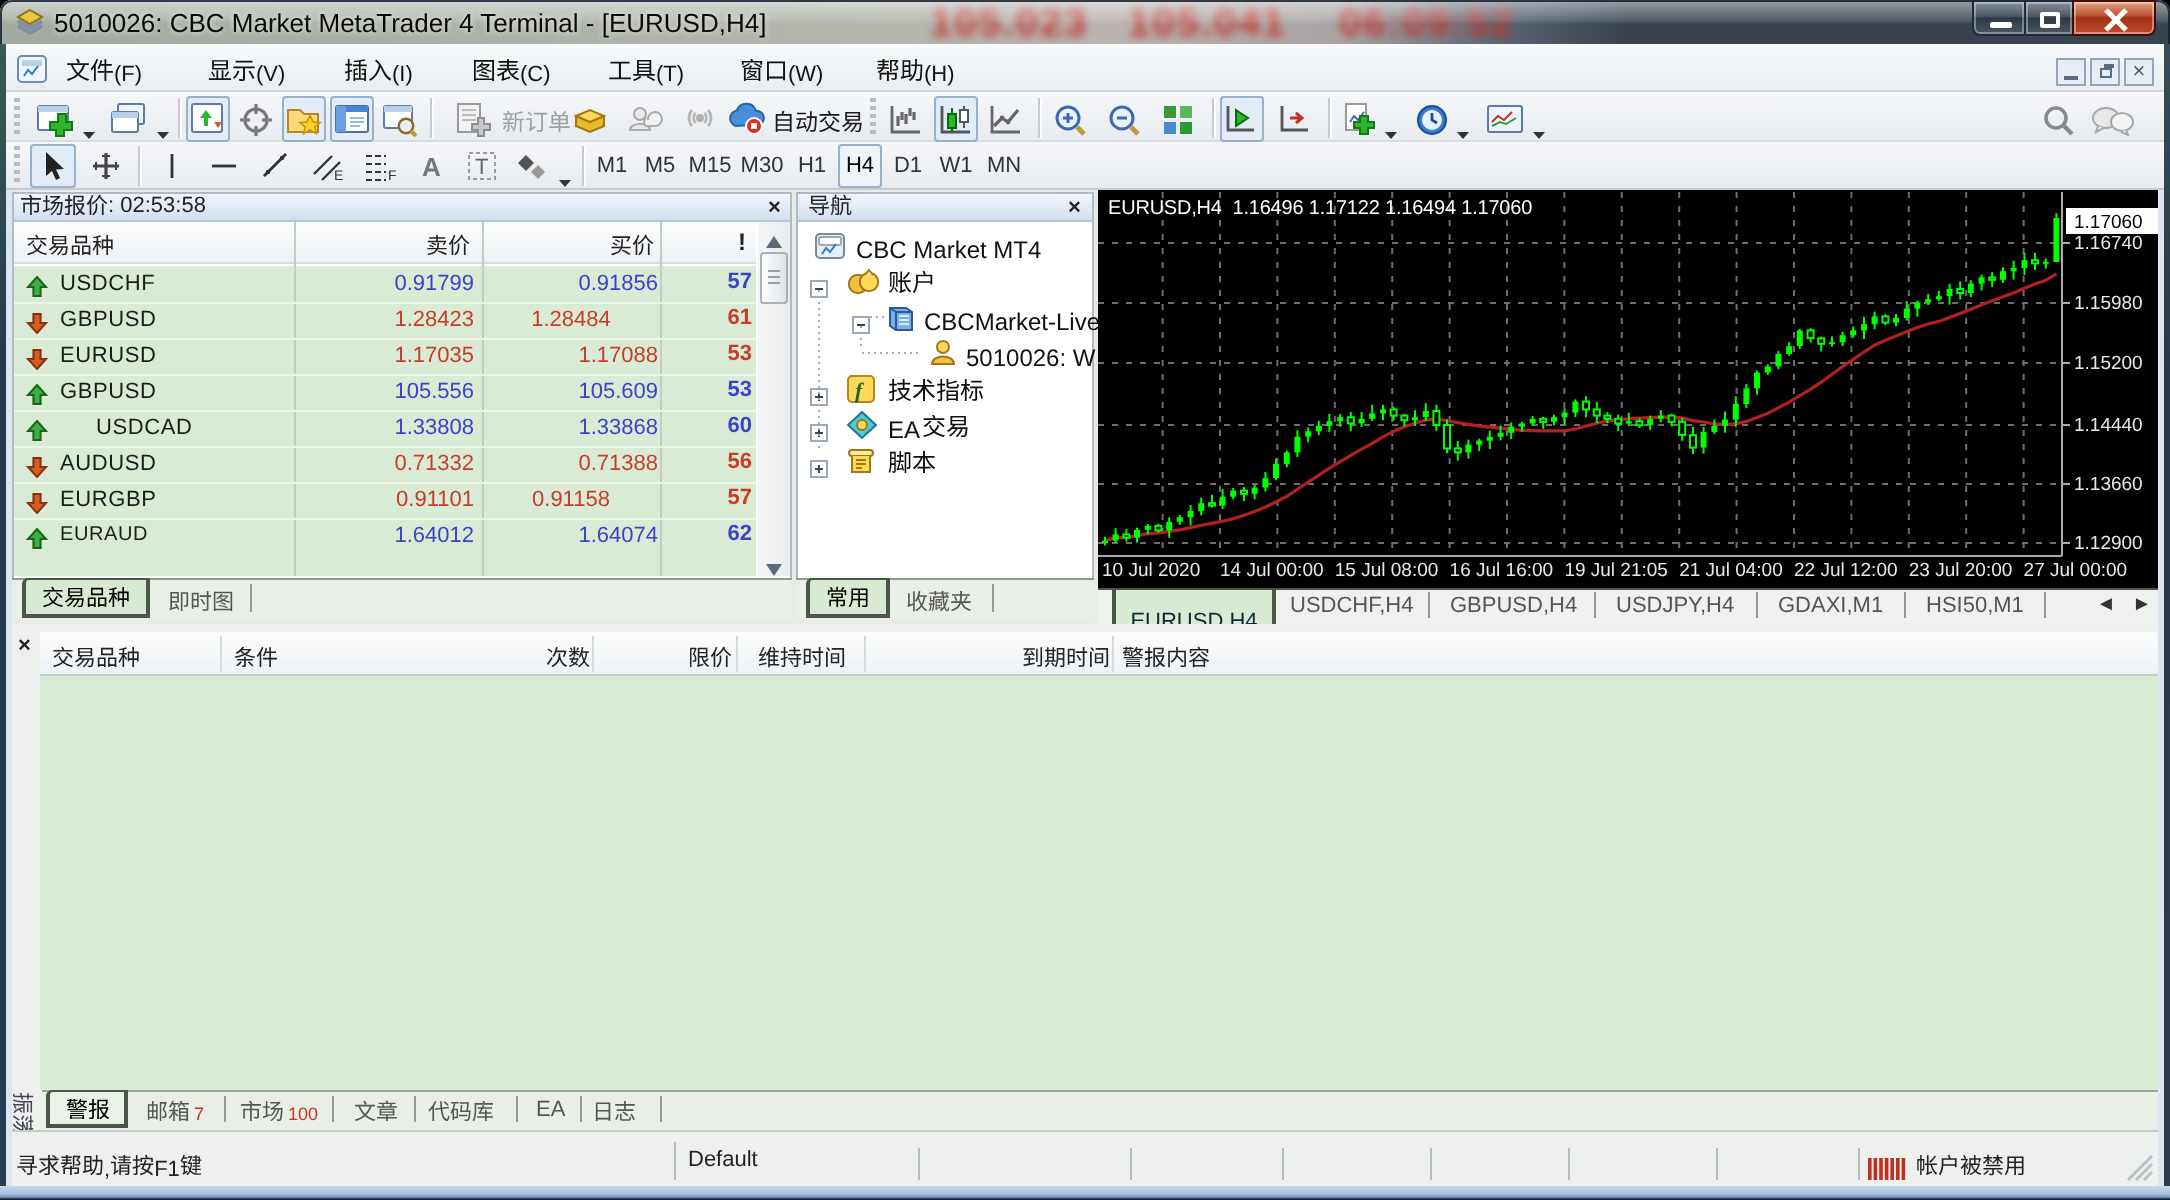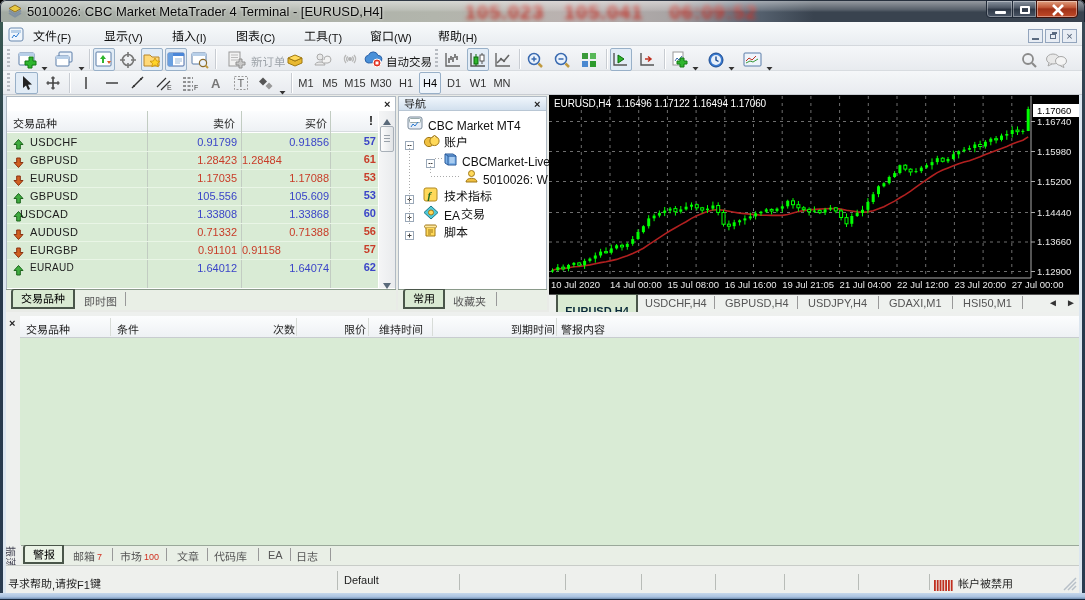--- a/index.html
+++ b/index.html
@@ -450,20 +450,26 @@
     <div class="tfb" style="left:343px;top:72px;width:24px;height:22px">M15</div>
     <div class="tfb" style="left:369px;top:72px;width:24px;height:22px">M30</div>
     <div class="tfb" style="left:395px;top:72px;width:22px;height:22px">H1</div>
     <div class="tfb p" style="left:419px;top:72px;width:22px;height:22px">H4</div>
     <div class="tfb" style="left:443px;top:72px;width:22px;height:22px">D1</div>
     <div class="tfb" style="left:467px;top:72px;width:22px;height:22px">W1</div>
     <div class="tfb" style="left:491px;top:72px;width:22px;height:22px">MN</div>
 <div style="position:absolute;left:3px;top:95px;width:1079px;height:498px;background:#e9ebe7"></div>
 
 <div style="position:absolute;left:6px;top:96px;width:390px;height:214px;background:#fff;border:1px solid #b0bac4"></div>
+<div class="ptitle" style="left:7px;top:97px;width:388px;height:14px;padding-left:3px"><svg class="ck" width="44" height="11" viewBox="0 0 400 100" style="color:#222;vertical-align:-2px">
+        <use href="#u5e02" x="0"></use>
+        <use href="#u573a" x="100"></use>
+        <use href="#u62a5" x="200"></use>
+        <use href="#u4ef7" x="300"></use>
+      </svg><span style="font-size:11px;color:#222">: 02:53:58</span></div>
 <div class="x" style="left:384px;top:100px">×</div>
 <div style="position:absolute;left:7px;top:111px;width:371px;height:21px;background:linear-gradient(#fcfdfe,#eef1f4);border-bottom:1px solid #d8dce0"></div>
 <div style="position:absolute;left:13px;top:115px;"><svg class="ck" width="44" height="11" viewBox="0 0 400 100" style="color:#222">
         <use href="#u4ea4" x="0"></use>
         <use href="#u6613" x="100"></use>
         <use href="#u54c1" x="200"></use>
         <use href="#u79cd" x="300"></use>
       </svg></div>
 <div style="position:absolute;left:148px;top:115px;width:87px;text-align:right"><svg class="ck" width="22" height="11" viewBox="0 0 200 100" style="color:#222">
         <use href="#u5356" x="0"></use>
@@ -490,56 +496,56 @@
       </svg></div>
     <div style="position:absolute;left:30px;top:136px;font-size:11px;color:#1c1c1c;letter-spacing:.3px">USDCHF</div>
     <div style="position:absolute;left:148px;top:136px;width:89px;text-align:right;font-size:11px;color:#3a44c8">0.91799</div>
     <div style="position:absolute;left:242px;top:136px;width:87px;text-align:right;font-size:11px;color:#3a44c8">0.91856</div>
     <div style="position:absolute;left:331px;top:135px;width:45px;text-align:right;font-size:11px;font-weight:bold;color:#3a44c8">57</div>
     <div style="position:absolute;left:13px;top:154px;"><svg width="11" height="11" viewBox="0 0 11 11">
         <path d="M5.5 10.5 L10 5.5 L7.3 5.5 L7.3 1 L3.7 1 L3.7 5.5 L1 5.5 Z" fill="#d06020" stroke="#8a3010" stroke-width="1"></path>
       </svg></div>
     <div style="position:absolute;left:30px;top:154px;font-size:11px;color:#1c1c1c;letter-spacing:.3px">GBPUSD</div>
     <div style="position:absolute;left:148px;top:154px;width:89px;text-align:right;font-size:11px;color:#c83c28">1.28423</div>
-    <div style="position:absolute;left:242px;top:154px;width:87px;text-align:left;font-size:11px;color:#c83c28">1.28484</div>
+    <div style="position:absolute;left:242px;top:154px;width:87px;text-align:center;font-size:11px;color:#c83c28">1.28484</div>
     <div style="position:absolute;left:331px;top:153px;width:45px;text-align:right;font-size:11px;font-weight:bold;color:#c83c28">61</div>
     <div style="position:absolute;left:13px;top:172px;"><svg width="11" height="11" viewBox="0 0 11 11">
         <path d="M5.5 10.5 L10 5.5 L7.3 5.5 L7.3 1 L3.7 1 L3.7 5.5 L1 5.5 Z" fill="#d06020" stroke="#8a3010" stroke-width="1"></path>
       </svg></div>
     <div style="position:absolute;left:30px;top:172px;font-size:11px;color:#1c1c1c;letter-spacing:.3px">EURUSD</div>
     <div style="position:absolute;left:148px;top:172px;width:89px;text-align:right;font-size:11px;color:#c83c28">1.17035</div>
     <div style="position:absolute;left:242px;top:172px;width:87px;text-align:right;font-size:11px;color:#c83c28">1.17088</div>
     <div style="position:absolute;left:331px;top:171px;width:45px;text-align:right;font-size:11px;font-weight:bold;color:#c83c28">53</div>
     <div style="position:absolute;left:13px;top:190px;"><svg width="11" height="11" viewBox="0 0 11 11">
         <path d="M5.5 0.5 L10 5.5 L7.3 5.5 L7.3 10 L3.7 10 L3.7 5.5 L1 5.5 Z" fill="#3fac3f" stroke="#1c641c" stroke-width="1"></path>
       </svg></div>
     <div style="position:absolute;left:30px;top:190px;font-size:11px;color:#1c1c1c;letter-spacing:.3px">GBPUSD</div>
     <div style="position:absolute;left:148px;top:190px;width:89px;text-align:right;font-size:11px;color:#3a44c8">105.556</div>
     <div style="position:absolute;left:242px;top:190px;width:87px;text-align:right;font-size:11px;color:#3a44c8">105.609</div>
     <div style="position:absolute;left:331px;top:189px;width:45px;text-align:right;font-size:11px;font-weight:bold;color:#3a44c8">53</div>
     <div style="position:absolute;left:13px;top:208px;"><svg width="11" height="11" viewBox="0 0 11 11">
         <path d="M5.5 0.5 L10 5.5 L7.3 5.5 L7.3 10 L3.7 10 L3.7 5.5 L1 5.5 Z" fill="#3fac3f" stroke="#1c641c" stroke-width="1"></path>
       </svg></div>
-    <div style="position:absolute;left:20px;top:208px;font-size:11px;color:#1c1c1c;letter-spacing:.3px">USDCAD</div>
+    <div style="position:absolute;left:48px;top:208px;font-size:11px;color:#1c1c1c;letter-spacing:.3px">USDCAD</div>
     <div style="position:absolute;left:148px;top:208px;width:89px;text-align:right;font-size:11px;color:#3a44c8">1.33808</div>
     <div style="position:absolute;left:242px;top:208px;width:87px;text-align:right;font-size:11px;color:#3a44c8">1.33868</div>
     <div style="position:absolute;left:331px;top:207px;width:45px;text-align:right;font-size:11px;font-weight:bold;color:#3a44c8">60</div>
     <div style="position:absolute;left:13px;top:226px;"><svg width="11" height="11" viewBox="0 0 11 11">
         <path d="M5.5 10.5 L10 5.5 L7.3 5.5 L7.3 1 L3.7 1 L3.7 5.5 L1 5.5 Z" fill="#d06020" stroke="#8a3010" stroke-width="1"></path>
       </svg></div>
     <div style="position:absolute;left:30px;top:226px;font-size:11px;color:#1c1c1c;letter-spacing:.3px">AUDUSD</div>
     <div style="position:absolute;left:148px;top:226px;width:89px;text-align:right;font-size:11px;color:#c83c28">0.71332</div>
     <div style="position:absolute;left:242px;top:226px;width:87px;text-align:right;font-size:11px;color:#c83c28">0.71388</div>
     <div style="position:absolute;left:331px;top:225px;width:45px;text-align:right;font-size:11px;font-weight:bold;color:#c83c28">56</div>
     <div style="position:absolute;left:13px;top:244px;"><svg width="11" height="11" viewBox="0 0 11 11">
         <path d="M5.5 10.5 L10 5.5 L7.3 5.5 L7.3 1 L3.7 1 L3.7 5.5 L1 5.5 Z" fill="#d06020" stroke="#8a3010" stroke-width="1"></path>
       </svg></div>
     <div style="position:absolute;left:30px;top:244px;font-size:11px;color:#1c1c1c;letter-spacing:.3px">EURGBP</div>
     <div style="position:absolute;left:148px;top:244px;width:89px;text-align:right;font-size:11px;color:#c83c28">0.91101</div>
-    <div style="position:absolute;left:242px;top:244px;width:87px;text-align:left;font-size:11px;color:#c83c28">0.91158</div>
+    <div style="position:absolute;left:242px;top:244px;width:87px;text-align:center;font-size:11px;color:#c83c28">0.91158</div>
     <div style="position:absolute;left:331px;top:243px;width:45px;text-align:right;font-size:11px;font-weight:bold;color:#c83c28">57</div>
     <div style="position:absolute;left:13px;top:262px;"><svg width="11" height="11" viewBox="0 0 11 11">
         <path d="M5.5 0.5 L10 5.5 L7.3 5.5 L7.3 10 L3.7 10 L3.7 5.5 L1 5.5 Z" fill="#3fac3f" stroke="#1c641c" stroke-width="1"></path>
       </svg></div>
     <div style="position:absolute;left:30px;top:262px;font-size:10px;color:#1c1c1c;letter-spacing:.3px">EURAUD</div>
     <div style="position:absolute;left:148px;top:262px;width:89px;text-align:right;font-size:11px;color:#3a44c8">1.64012</div>
     <div style="position:absolute;left:242px;top:262px;width:87px;text-align:right;font-size:11px;color:#3a44c8">1.64074</div>
     <div style="position:absolute;left:331px;top:261px;width:45px;text-align:right;font-size:11px;font-weight:bold;color:#3a44c8">62</div>
 
 <div style="position:absolute;left:379px;top:111px;width:16px;height:177px;background:linear-gradient(90deg,#f4f5f6,#e9ebed)"></div>
@@ -895,21 +901,21 @@
       <text x="782.2" y="288" class="ax">19 Jul 21:05</text>
       <text x="839.6" y="288" class="ax">21 Jul 04:00</text>
       <text x="897" y="288" class="ax">22 Jul 12:00</text>
       <text x="954.4" y="288" class="ax">23 Jul 20:00</text>
       <text x="1011.8" y="288" class="ax">27 Jul 00:00</text>
 <text x="554" y="107" class="ttl">EURUSD,H4&nbsp;&nbsp;1.16496 1.17122 1.16494 1.17060</text>
 </svg>
 
 <div style="position:absolute;left:549px;top:311px;width:532px;height:1px"></div>
 <div style="position:absolute;left:549px;top:294px;width:532px;height:18px;background:#eef1ee;border-top:1px solid #555"></div>
-<div class="atab" style="left:556px;top:294px;width:82px;height:34px;font-weight:bold;font-size:11px">EURUSD,H4</div>
+<div class="atab" style="left:556px;top:294px;width:82px;height:34px;font-weight:normal;font-size:11px">EURUSD,H4</div>
 <div style="position:absolute;left:645px;top:297px;font-size:11px;color:#555">USDCHF,H4</div>
 <div style="position:absolute;left:714px;top:296px;width:1px;height:13px;background:#999"></div>
 <div style="position:absolute;left:725px;top:297px;font-size:11px;color:#555">GBPUSD,H4</div>
 <div style="position:absolute;left:797px;top:296px;width:1px;height:13px;background:#999"></div>
 <div style="position:absolute;left:808px;top:297px;font-size:11px;color:#555">USDJPY,H4</div>
 <div style="position:absolute;left:878px;top:296px;width:1px;height:13px;background:#999"></div>
 <div style="position:absolute;left:889px;top:297px;font-size:11px;color:#555">GDAXI,M1</div>
 <div style="position:absolute;left:952px;top:296px;width:1px;height:13px;background:#999"></div>
 <div style="position:absolute;left:963px;top:297px;font-size:11px;color:#555">HSI50,M1</div>
 <div style="position:absolute;left:1022px;top:296px;width:1px;height:13px;background:#999"></div>

